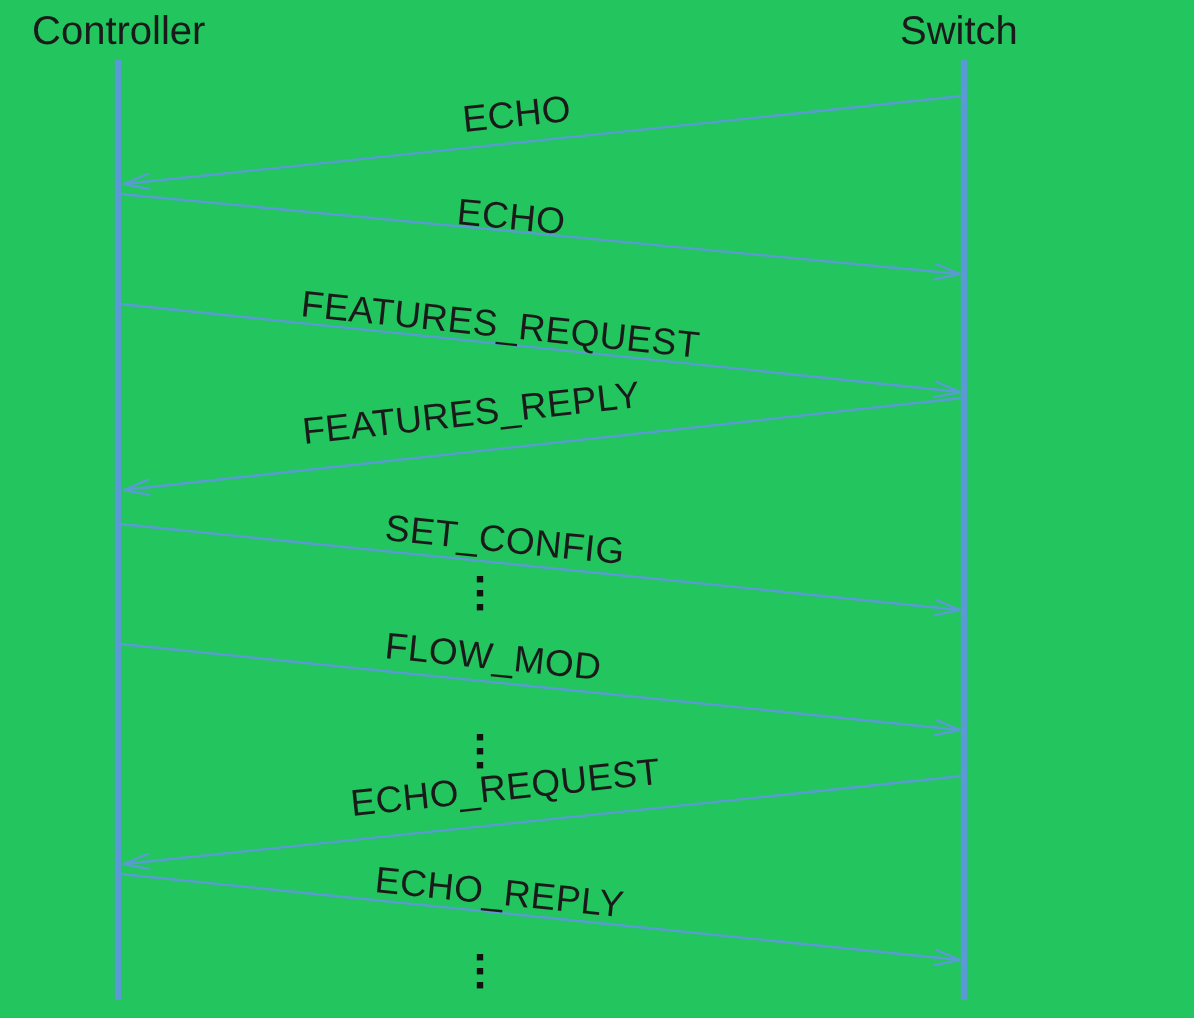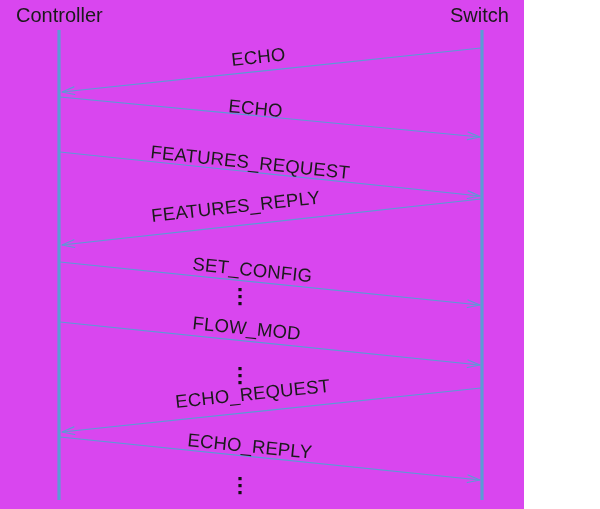--- a/index.html
+++ b/index.html
@@ -6,23 +6,23 @@
   html, body {
     margin: 0;
     padding: 0;
     background: #ffffff;
   }
   body {
     font-family: "Liberation Sans", sans-serif;
   }
   #canvas {
     position: relative;
-    width: 524px;
+    width: 597px;
     height: 509px;
-    background: #d946ef;
+    background: #22c55e;
     overflow: hidden;
   }
   #diagram-svg {
     position: absolute;
     left: 0;
     top: 0;
     width: 600px;
     height: 509px;
   }
   .actor-label {

